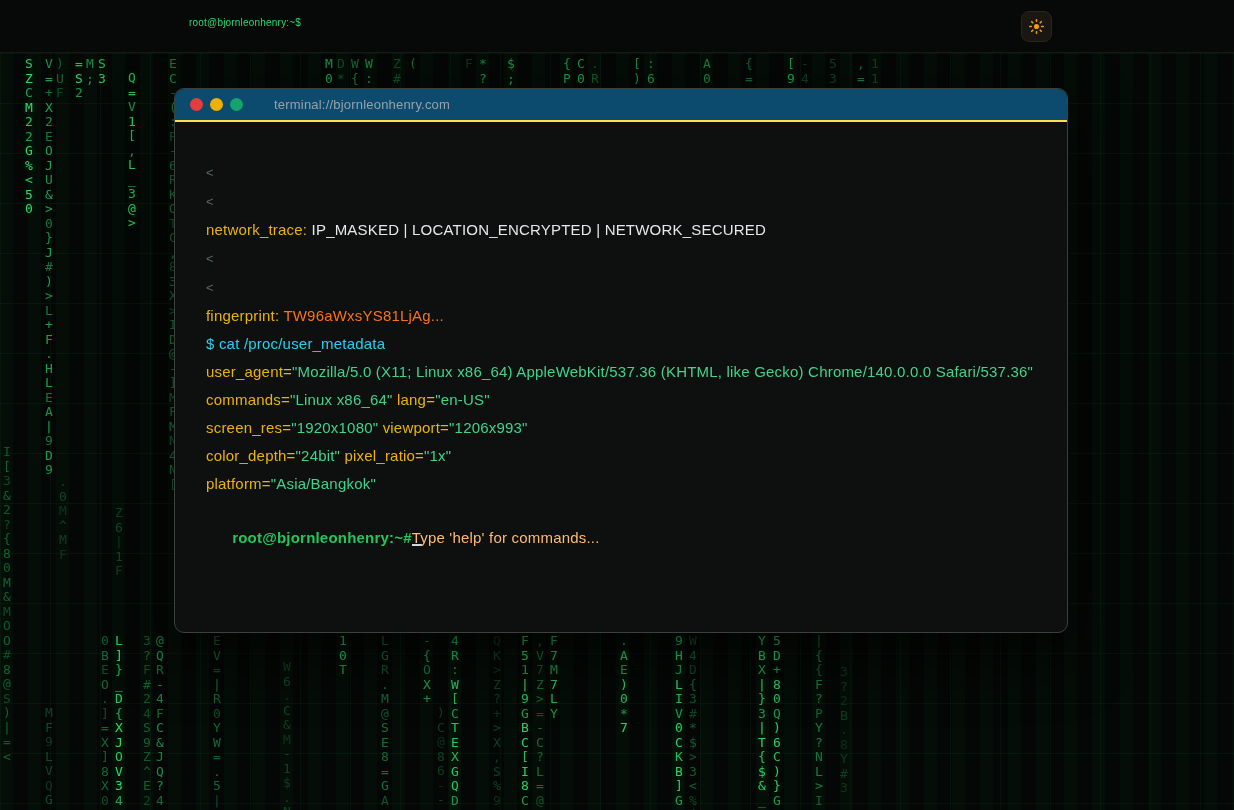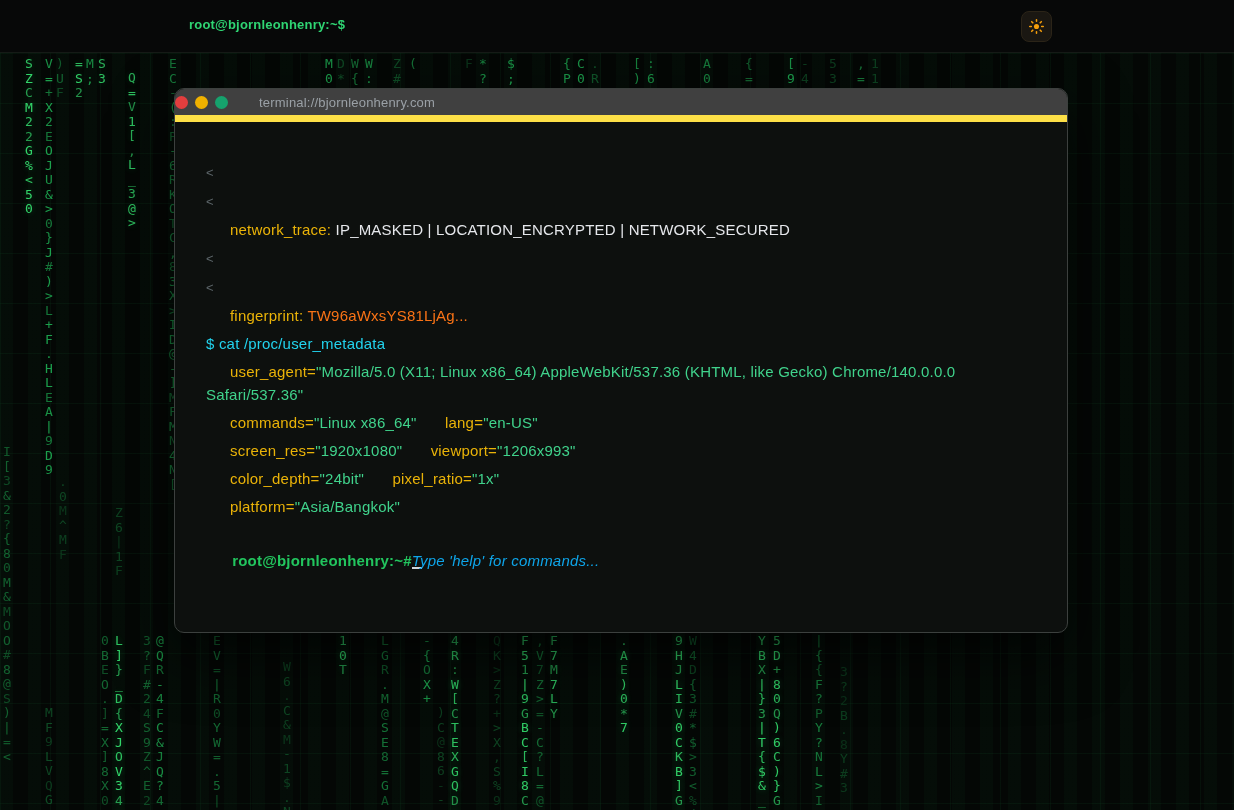--- a/index.html
+++ b/index.html
@@ -30,61 +30,61 @@
   .mcol div:nth-child(3n){opacity:.72;}
   .mcol div:nth-child(4n+1){opacity:.9;}
 
   
   .topbar{
     position:absolute;left:0;top:0;width:100%;height:53px;z-index:6;
     background:#070808;border-bottom:1px solid #151a16;box-sizing:border-box;
   }
   .topbar-title{
     position:absolute;left:189px;top:17px;
-    color:#2fd573;font-size:13px;font-weight:700;letter-spacing:.2px;
+    color:#2fd573;font-size:10px;font-weight:400;letter-spacing:.2px;
   }
   .theme-btn{
     position:absolute;left:1021px;top:11px;width:31px;height:31px;
     background:#1a1712;border:1px solid #2b2418;border-radius:8px;
     color:#f59e0b;display:flex;align-items:center;justify-content:center;
     cursor:pointer;padding:0;
   }
 
   
   .window{
     position:absolute;left:174px;top:88px;width:894px;height:545px;z-index:4;
     background:#0d100e;border:1px solid #3c403e;border-radius:10px;
     box-shadow:0 22px 60px rgba(0,0,0,0.65);
     box-sizing:border-box;overflow:hidden;
   }
   .win-header{
-    height:33px;background:#404040;border-bottom:7px solid #fde047;
-    display:flex;align-items:center;box-sizing:border-box;
+    height:33px;background:#0c4a6e;border-bottom:2px solid #fde047;
+    display:flex;align-items:center;padding-left:15px;box-sizing:border-box;
   }
   .dot{width:13px;height:13px;border-radius:50%;margin-right:7px;cursor:pointer;}
   .dot.red{background:#e23e3e;}
   .dot.yellow{background:#efb100;}
   .dot.green{background:#16a26d;}
   .win-title{margin-left:24px;color:#9aa0a6;font-size:13px;letter-spacing:.2px;}
 
   .win-body{
     padding:38px 31px 0 31px;height:474px;box-sizing:content-box;
     font-size:15px;letter-spacing:.2px;cursor:text;
   }
   .tline{line-height:23px;margin-bottom:5px;white-space:pre-wrap;word-break:break-word;max-width:832px;}
   .seg-muted{color:#5b6468;font-size:13px;}
   .seg-cmd{color:var(--c-cmd,#22d3ee);}
-  .seg-key{color:var(--c-key,#eab308);margin-left:24px;}
+  .seg-key{color:var(--c-key,#eab308);}
   .seg-white{color:var(--c-white,#e5e7eb);}
   .seg-green{color:var(--c-green,#40d38c);}
   .seg-orange{color:var(--c-orange,#f97316);}
   .prompt-line{margin-top:8px;}
   .seg-prompt{color:var(--c-accent,#22c55e);font-weight:700;}
   .cursor{display:inline-block;width:10px;height:2.5px;background:#cfd6dd;margin-right:-10px;vertical-align:-3px;}
-  .seg-placeholder{color:#0ea5e9;font-style:italic;}
+  .seg-placeholder{color:#fdba74;}
 </style>
 </head>
 <body>
 
 <div class="bg-grid"></div>
 <div class="matrix">
     <div class="mcol bright" style="left: 22px; top: 57px; opacity: 0.95;"><div>S</div><div>Z</div><div>C</div><div>M</div><div>2</div><div>2</div><div>G</div><div>%</div><div>&lt;</div><div>5</div><div>0</div></div>
     <div class="mcol" style="left: 42px; top: 57px; opacity: 0.8;"><div>V</div><div>=</div><div>+</div><div>X</div><div>2</div><div>E</div><div>O</div><div>J</div><div>U</div><div>&amp;</div><div>&gt;</div><div>0</div><div>}</div><div>J</div><div>#</div><div>)</div><div>&gt;</div><div>L</div><div>+</div><div>F</div><div>.</div><div>H</div><div>L</div><div>E</div><div>A</div><div>|</div><div>9</div><div>D</div><div>9</div></div>
     <div class="mcol" style="left: 53px; top: 57px; opacity: 0.45;"><div>)</div><div>U</div><div>F</div></div>
     <div class="mcol bright" style="left: 72px; top: 57px; opacity: 0.9;"><div>=</div><div>S</div><div>2</div></div>

